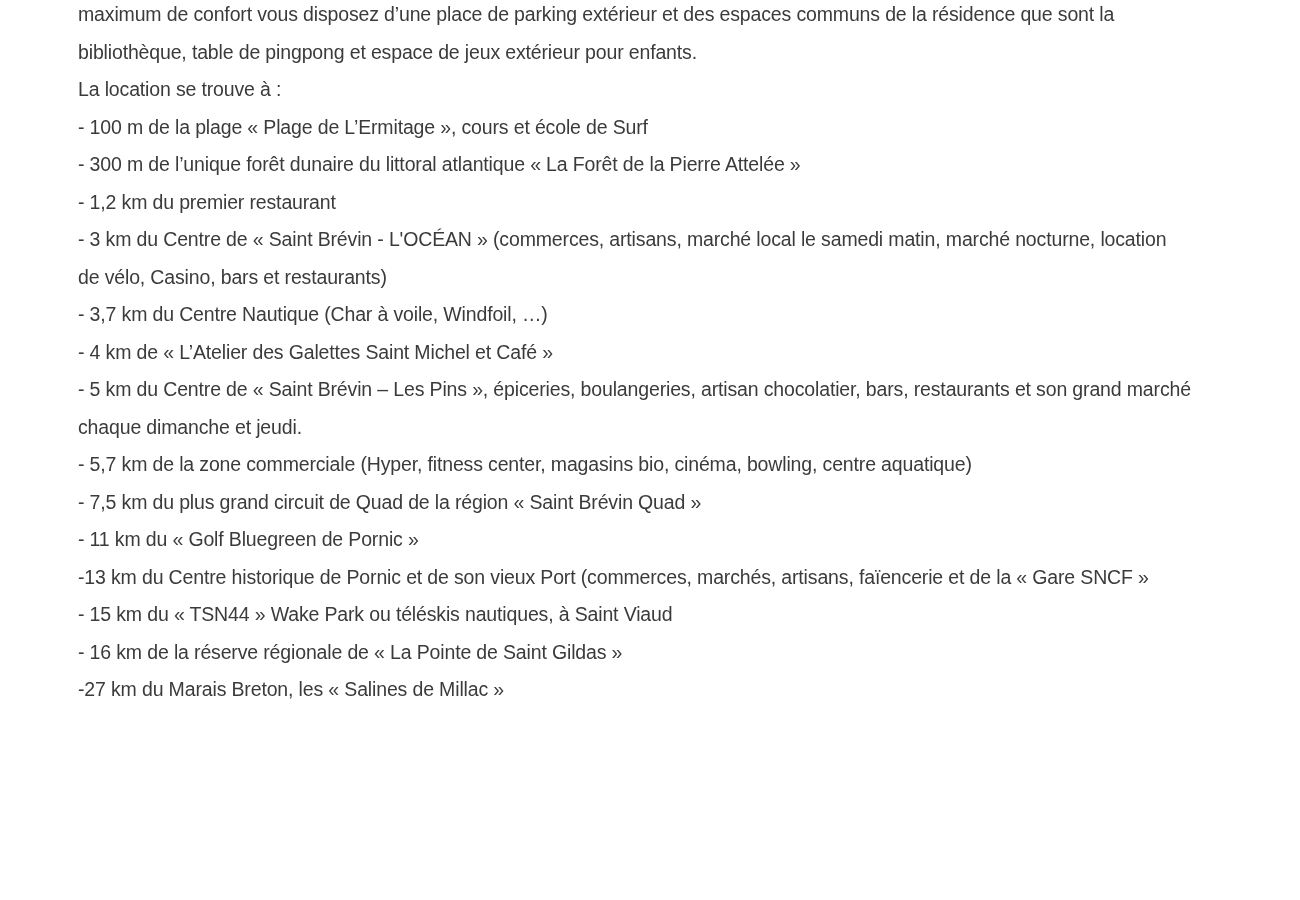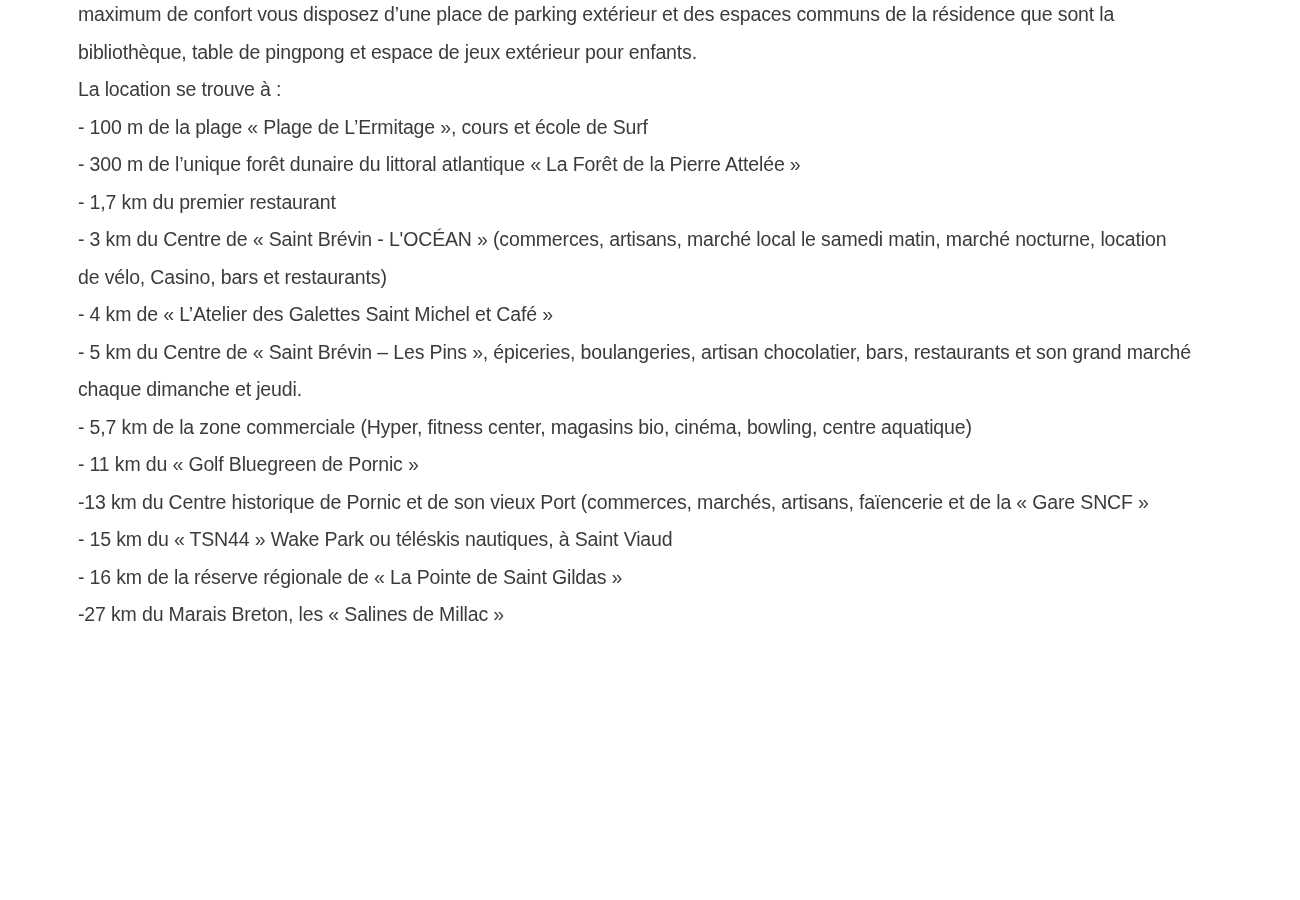--- a/index.html
+++ b/index.html
@@ -40,35 +40,41 @@
       <div class="text-line">La location se trouve à :</div>
     </section>
   <section>
       <div>
         <div class="text-line">- 100 m de la plage « Plage de L’Ermitage », cours et école de Surf</div>
       </div>
       <div>
         <div class="text-line">- 300 m de l’unique forêt dunaire du littoral atlantique « La Forêt de la Pierre Attelée »</div>
       </div>
       <div>
-        <div class="text-line">- 1,7 km du premier restaurant</div>
+        <div class="text-line">- 1,2 km du premier restaurant</div>
       </div>
       <div>
         <div class="text-line">- 3 km du Centre de « Saint Brévin - L'OCÉAN » (commerces, artisans, marché local le samedi matin, marché nocturne, location</div>
         <div class="text-line">de vélo, Casino, bars et restaurants)</div>
+      </div>
+      <div>
+        <div class="text-line">- 3,7 km du Centre Nautique (Char à voile, Windfoil, …)</div>
       </div>
       <div>
         <div class="text-line">- 4 km de « L’Atelier des Galettes Saint Michel et Café »</div>
       </div>
       <div>
         <div class="text-line">- 5 km du Centre de « Saint Brévin – Les Pins », épiceries, boulangeries, artisan chocolatier, bars, restaurants et son grand marché</div>
         <div class="text-line">chaque dimanche et jeudi.</div>
       </div>
       <div>
         <div class="text-line">- 5,7 km de la zone commerciale (Hyper, fitness center, magasins bio, cinéma, bowling, centre aquatique)</div>
+      </div>
+      <div>
+        <div class="text-line">- 7,5 km du plus grand circuit de Quad de la région « Saint Brévin Quad »</div>
       </div>
       <div>
         <div class="text-line">- 11 km du « Golf Bluegreen de Pornic »</div>
       </div>
       <div>
         <div class="text-line">-13 km du Centre historique de Pornic et de son vieux Port (commerces, marchés, artisans, faïencerie et de la « Gare SNCF »</div>
       </div>
       <div>
         <div class="text-line">- 15 km du « TSN44 » Wake Park ou téléskis nautiques, à Saint Viaud</div>
       </div>

